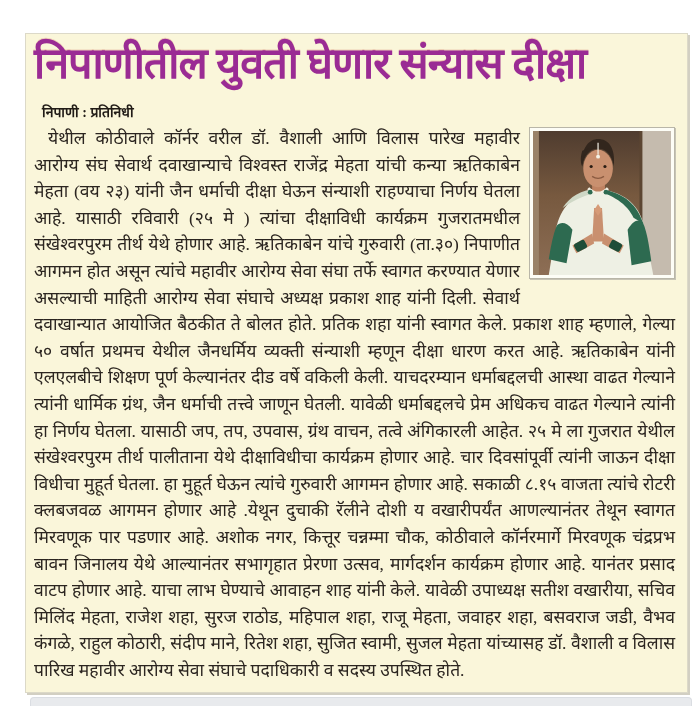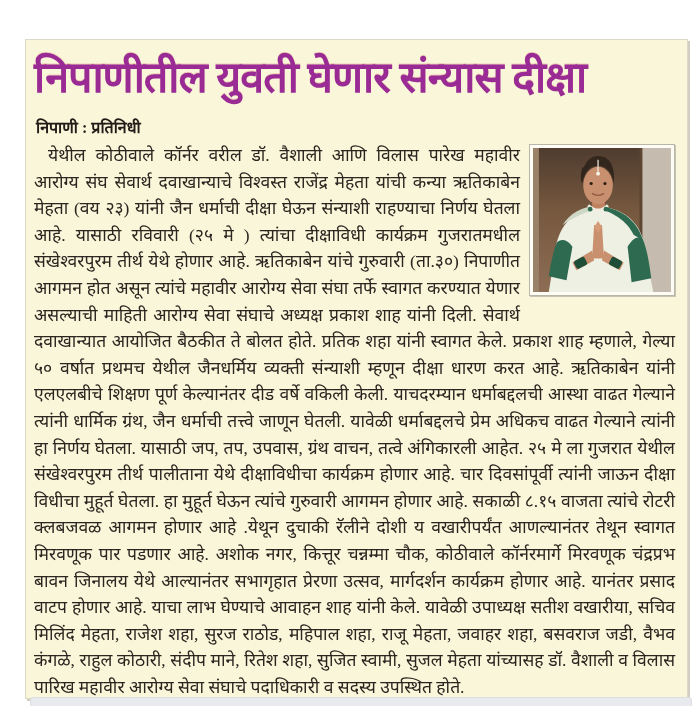--- a/index.html
+++ b/index.html
@@ -2,43 +2,43 @@
 <html><head>
 <meta charset="utf-8">
 <style>
   html,body{margin:0;padding:0;}
   body{
     width:700px;height:706px;position:relative;background:#ffffff;
     font-family:"Liberation Serif","DejaVu Serif",serif;
     overflow:hidden;
   }
   .clipping{
-    position:absolute;left:25px;top:39px;width:663px;height:660px;
+    position:absolute;left:25px;top:33px;width:663px;height:660px;
     background:#faf6da;
     border:1px solid #dcd9c8;
     box-shadow:2px 2px 0 #d2cfc2;
     box-sizing:border-box;
-    padding:8px 12px 6px 8px;
+    padding:0 12px 6px 8px;
     overflow:hidden;
   }
   .headline{
     margin:2px 0 10px 0;
     font-size:43px;
     line-height:56px;
     font-weight:bold;
     color:#9a2b94;
     text-shadow:0 -1px 0 #c0392b33;
     letter-spacing:-1px;
     white-space:nowrap;
   }
   .dateline{
-    font-size:16px;
+    font-size:14px;
     font-weight:bold;
     color:#211c17;
-    margin:0 0 4px 2px;
+    margin:0 0 4px 8px;
   }
   .body-text{
     font-size:17.5px;
     line-height:26.6px;
     font-weight:400;
     color:#2b2520;
     text-align:justify;
     text-indent:14px;
   }
   .photo-frame{

